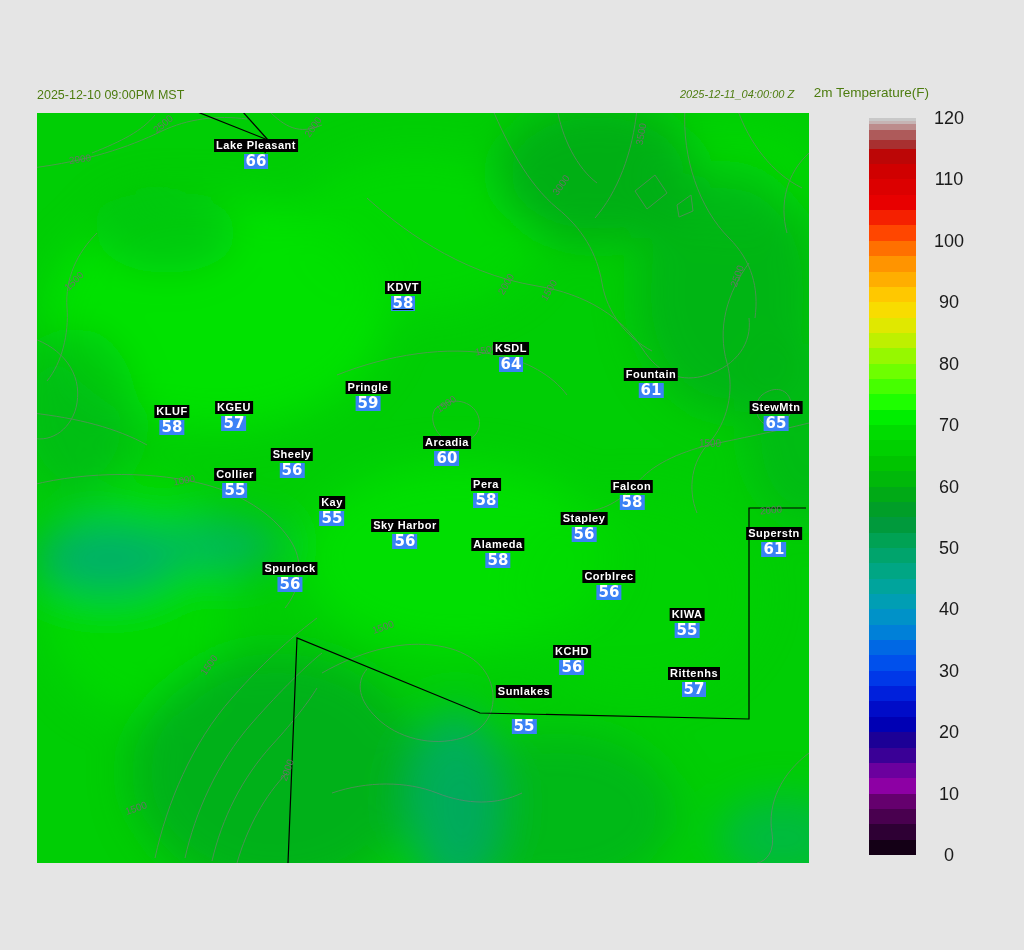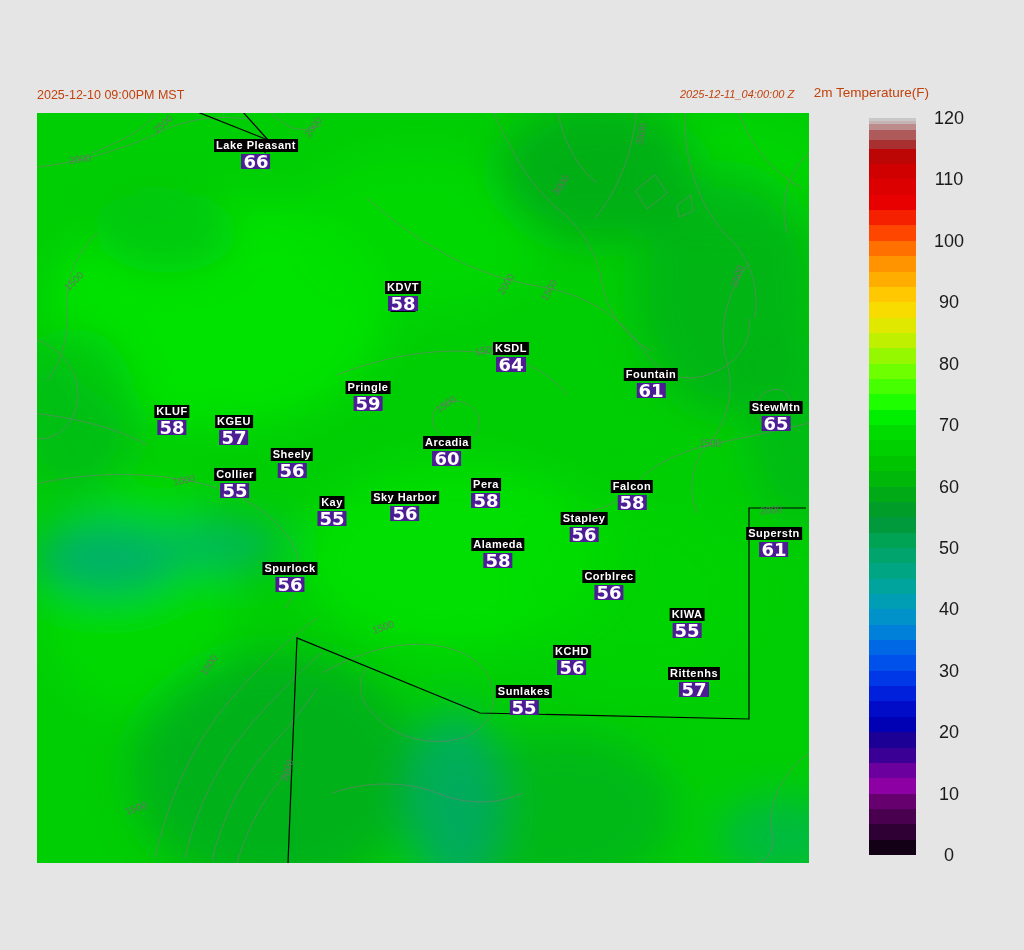--- a/index.html
+++ b/index.html
@@ -1,39 +1,39 @@
 <!DOCTYPE html>
 <html><head>
 <meta charset="utf-8">
 <style>
   html,body{margin:0;padding:0;}
   body{
     width:1024px;height:950px;position:relative;overflow:hidden;
     background:#e5e5e5;
     font-family:"Liberation Sans", sans-serif;
   }
-  .hdr{position:absolute;color:#c2410c;white-space:nowrap;}
+  .hdr{position:absolute;color:#4d7c0f;white-space:nowrap;}
   #hdr-left{left:37px;top:88px;font-size:12.5px;}
   #hdr-title{left:0;top:85px;width:100%;text-align:right;font-size:13.5px;}
   #hdr-title span{display:inline-block;transform:translateX(-95px);}
   #hdr-right{left:680px;top:88px;font-size:11px;font-style:italic;}
 
   #map{
     position:absolute;left:37px;top:113px;width:772px;height:750px;
     background:#00ce05;overflow:hidden;
   }
   #map svg{position:absolute;left:0;top:0;}
 
   .station{position:absolute;display:flex;flex-direction:column;align-items:center;z-index:5;}
   .station .name{
     background:#000;color:#fff;font-weight:bold;font-size:11px;line-height:11px;
     padding:1px 2px;white-space:nowrap;letter-spacing:.5px;
   }
   .station .val{
-    background:#4c1d95;color:#fff;font-weight:bold;font-size:18px;line-height:15px;
+    background:#3b82f6;color:#fff;font-weight:bold;font-size:15px;line-height:15px;
     padding:0 2px;margin-top:2px;font-family:"DejaVu Sans", sans-serif;
   }
 
   .clabel{
     position:absolute;color:#6e6e6e;font-size:10px;white-space:nowrap;z-index:2;opacity:.9;
   }
 
   #colorbar{
     position:absolute;left:869px;top:118px;width:47px;height:737px;
   }
@@ -155,21 +155,21 @@
         <div class="val">59</div>
       </div>
       <div class="station" style="left: 135px; top: 292px; transform: translateX(-50%);">
         <div class="name">KLUF</div>
         <div class="val">58</div>
       </div>
       <div class="station" style="left: 739px; top: 288px; transform: translateX(-50%);">
         <div class="name">StewMtn</div>
         <div class="val">65</div>
       </div>
-      <div class="station" style="left: 197px; top: 302px; transform: translateX(-50%);">
+      <div class="station" style="left: 197px; top: 288px; transform: translateX(-50%);">
         <div class="name">KGEU</div>
         <div class="val">57</div>
       </div>
       <div class="station" style="left: 410px; top: 323px; transform: translateX(-50%); text-align: right;">
         <div class="name">Arcadia</div>
         <div class="val">60</div>
       </div>
       <div class="station" style="left: 255px; top: 335px; transform: translateX(-50%);">
         <div class="name">Sheely</div>
         <div class="val">56</div>
@@ -179,21 +179,21 @@
         <div class="val">55</div>
       </div>
       <div class="station" style="left: 449px; top: 365px; transform: translateX(-50%);">
         <div class="name">Pera</div>
         <div class="val">58</div>
       </div>
       <div class="station" style="left: 595px; top: 367px; transform: translateX(-50%);">
         <div class="name">Falcon</div>
         <div class="val">58</div>
       </div>
-      <div class="station" style="left: 368px; top: 378px; transform: translateX(-50%);">
+      <div class="station" style="left: 368px; top: 406px; transform: translateX(-50%);">
         <div class="name">Sky Harbor</div>
         <div class="val">56</div>
       </div>
       <div class="station" style="left: 295px; top: 383px; transform: translateX(-50%);">
         <div class="name">Kay</div>
         <div class="val">55</div>
       </div>
       <div class="station" style="left: 547px; top: 399px; transform: translateX(-50%);">
         <div class="name">Stapley</div>
         <div class="val">56</div>
@@ -219,21 +219,21 @@
         <div class="val">55</div>
       </div>
       <div class="station" style="left: 535px; top: 532px; transform: translateX(-50%);">
         <div class="name">KCHD</div>
         <div class="val">56</div>
       </div>
       <div class="station" style="left: 657px; top: 554px; transform: translateX(-50%);">
         <div class="name">Rittenhs</div>
         <div class="val">57</div>
       </div>
-      <div class="station" style="left: 487px; top: 572px; transform: translateX(-50%);">
+      <div class="station" style="left: 487px; top: 572px; transform: translateX(-50%); gap: 19px;">
         <div class="name">Sunlakes</div>
         <div class="val">55</div>
       </div>
     </div>
 </div>
 
 <div id="colorbar" style="background: linear-gradient(to top, rgb(20, 0, 22) 0%, rgb(20, 0, 22) 2.08%, rgb(46, 0, 52) 2.08%, rgb(46, 0, 52) 4.17%, rgb(73, 0, 79) 4.17%, rgb(73, 0, 79) 6.25%, rgb(101, 0, 110) 6.25%, rgb(101, 0, 110) 8.33%, rgb(141, 0, 164) 8.33%, rgb(141, 0, 164) 10.42%, rgb(107, 0, 158) 10.42%, rgb(107, 0, 158) 12.5%, rgb(58, 0, 150) 12.5%, rgb(58, 0, 150) 14.58%, rgb(28, 0, 150) 14.58%, rgb(28, 0, 150) 16.67%, rgb(0, 0, 180) 16.67%, rgb(0, 0, 180) 18.75%, rgb(0, 12, 200) 18.75%, rgb(0, 12, 200) 20.83%, rgb(0, 32, 220) 20.83%, rgb(0, 32, 220) 22.92%, rgb(0, 56, 232) 22.92%, rgb(0, 56, 232) 25%, rgb(0, 80, 236) 25%, rgb(0, 80, 236) 27.08%, rgb(0, 104, 228) 27.08%, rgb(0, 104, 228) 29.17%, rgb(0, 128, 216) 29.17%, rgb(0, 128, 216) 31.25%, rgb(0, 146, 200) 31.25%, rgb(0, 146, 200) 33.33%, rgb(0, 158, 180) 33.33%, rgb(0, 158, 180) 35.42%, rgb(0, 164, 156) 35.42%, rgb(0, 164, 156) 37.5%, rgb(0, 166, 132) 37.5%, rgb(0, 166, 132) 39.58%, rgb(0, 164, 108) 39.58%, rgb(0, 164, 108) 41.67%, rgb(0, 162, 84) 41.67%, rgb(0, 162, 84) 43.75%, rgb(0, 154, 60) 43.75%, rgb(0, 154, 60) 45.83%, rgb(0, 158, 40) 45.83%, rgb(0, 158, 40) 47.92%, rgb(0, 170, 22) 47.92%, rgb(0, 170, 22) 50%, rgb(0, 184, 10) 50%, rgb(0, 184, 10) 52.08%, rgb(0, 196, 0) 52.08%, rgb(0, 196, 0) 54.17%, rgb(0, 208, 0) 54.17%, rgb(0, 208, 0) 56.25%, rgb(0, 220, 0) 56.25%, rgb(0, 220, 0) 58.33%, rgb(0, 238, 0) 58.33%, rgb(0, 238, 0) 60.42%, rgb(30, 255, 0) 60.42%, rgb(30, 255, 0) 62.5%, rgb(70, 255, 0) 62.5%, rgb(70, 255, 0) 64.58%, rgb(110, 255, 0) 64.58%, rgb(110, 255, 0) 66.67%, rgb(150, 248, 0) 66.67%, rgb(150, 248, 0) 68.75%, rgb(190, 240, 0) 68.75%, rgb(190, 240, 0) 70.83%, rgb(224, 232, 0) 70.83%, rgb(224, 232, 0) 72.92%, rgb(248, 220, 0) 72.92%, rgb(248, 220, 0) 75%, rgb(255, 200, 0) 75%, rgb(255, 200, 0) 77.08%, rgb(255, 174, 0) 77.08%, rgb(255, 174, 0) 79.17%, rgb(255, 148, 0) 79.17%, rgb(255, 148, 0) 81.25%, rgb(255, 112, 0) 81.25%, rgb(255, 112, 0) 83.33%, rgb(255, 70, 0) 83.33%, rgb(255, 70, 0) 85.42%, rgb(245, 32, 0) 85.42%, rgb(245, 32, 0) 87.5%, rgb(232, 0, 0) 87.5%, rgb(232, 0, 0) 89.58%, rgb(220, 0, 0) 89.58%, rgb(220, 0, 0) 91.67%, rgb(208, 0, 0) 91.67%, rgb(208, 0, 0) 93.75%, rgb(188, 6, 6) 93.75%, rgb(188, 6, 6) 95.83%, rgb(168, 48, 48) 95.83%, rgb(168, 48, 48) 97.08%, rgb(174, 90, 90) 97.08%, rgb(174, 90, 90) 98.33%, rgb(188, 140, 140) 98.33%, rgb(188, 140, 140) 99.17%, rgb(198, 180, 180) 99.17%, rgb(198, 180, 180) 99.58%, rgb(200, 200, 200) 99.58%, rgb(200, 200, 200) 100%);"></div>
 <div id="cb-ticks">
     <div class="cb-tick" style="top: 0px;">120</div>
     <div class="cb-tick" style="top: 61.4167px;">110</div>

